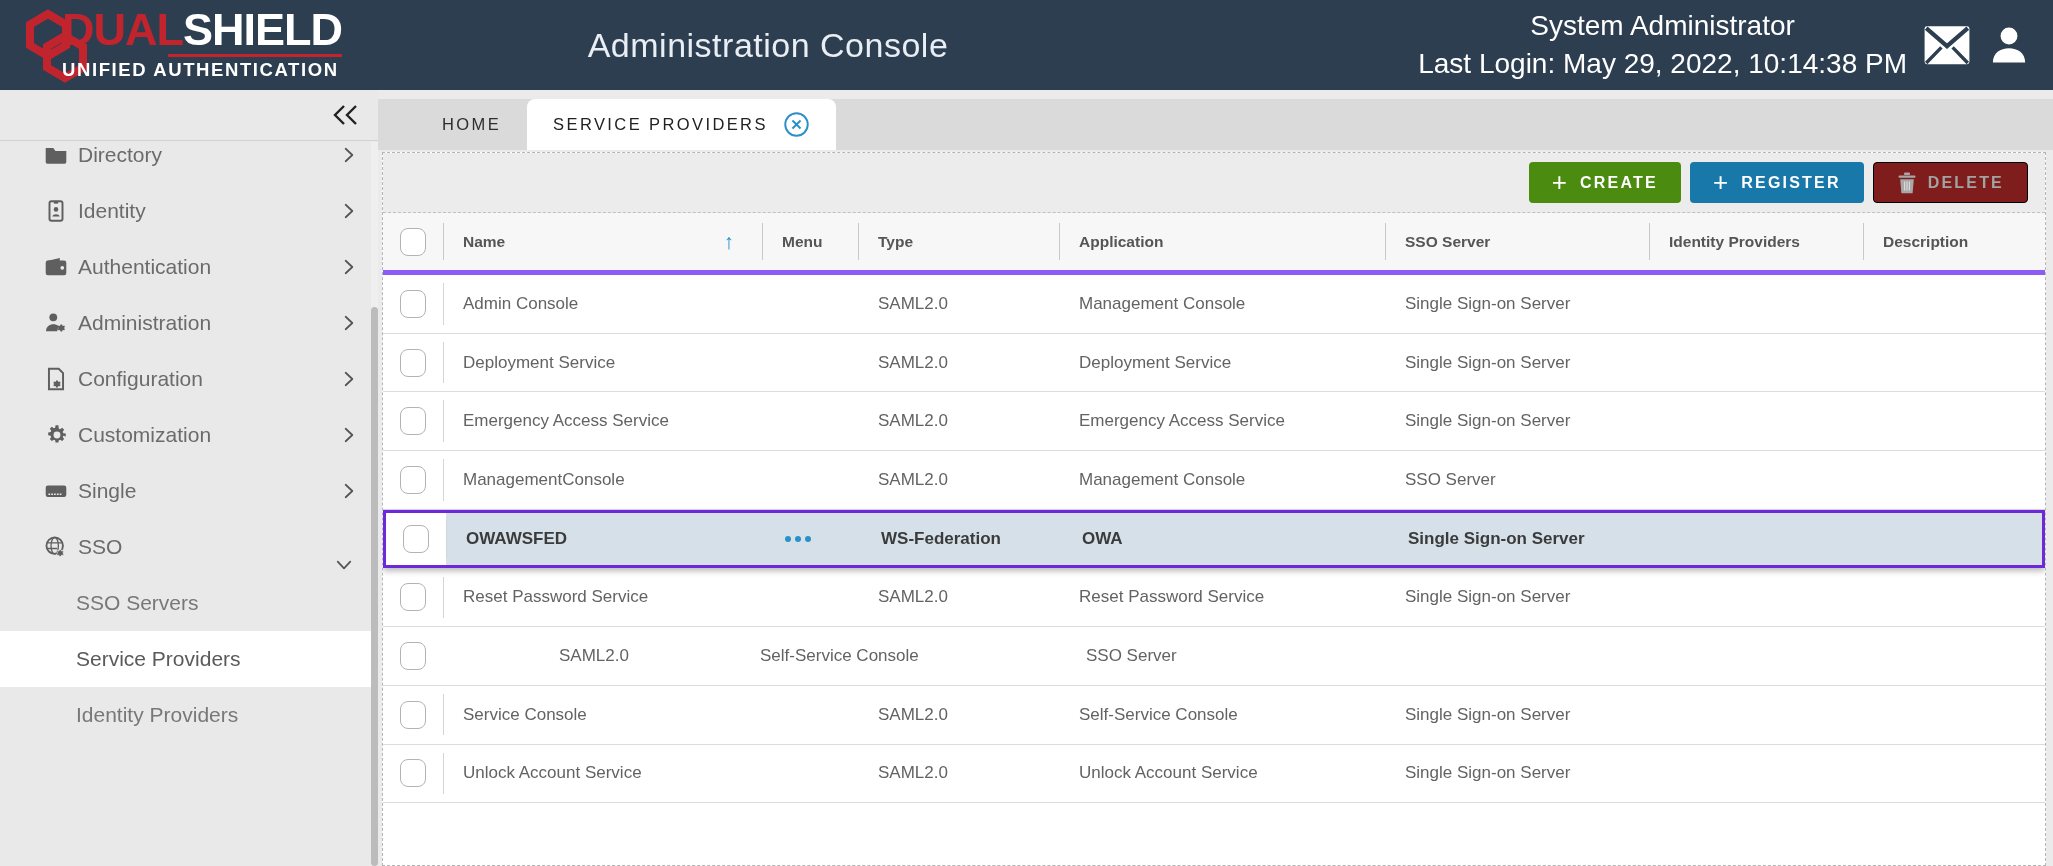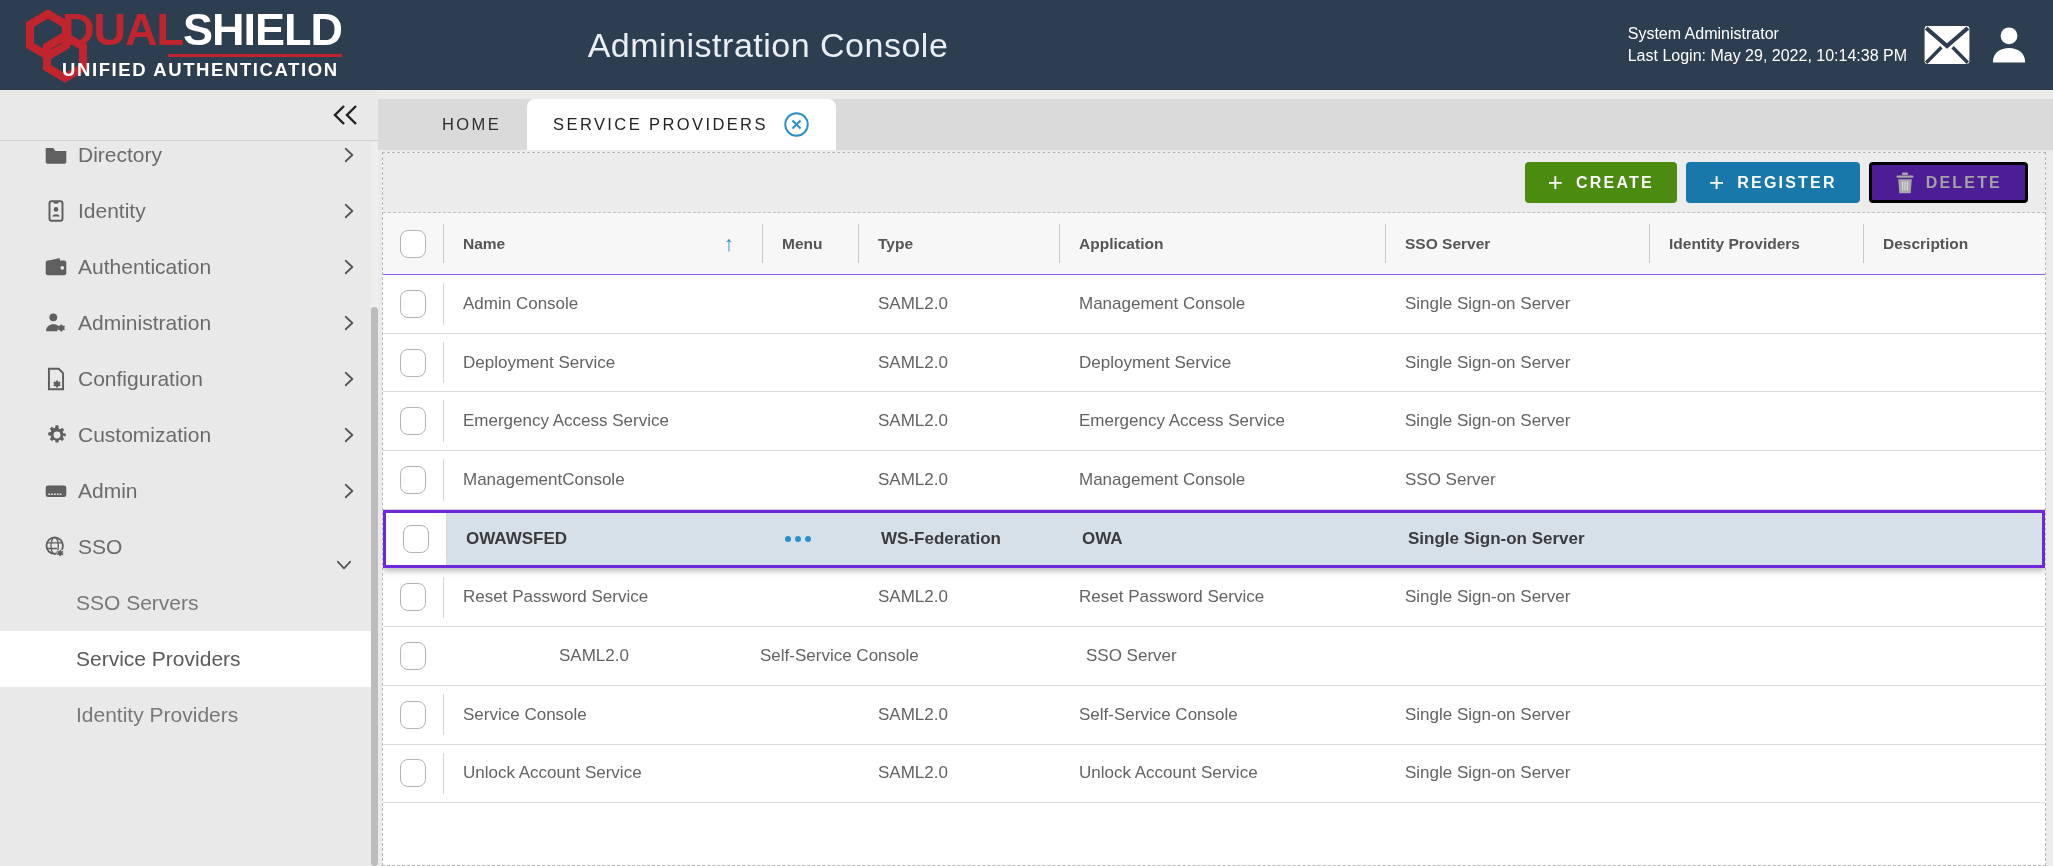--- a/index.html
+++ b/index.html
@@ -14,21 +14,21 @@
   .logo-text { margin-left:-30px; display:flex; flex-direction:column; }
   .brand { font-size:45px; font-weight:700; letter-spacing:-1px; line-height:1.02; white-space:nowrap; }
   .brand .red { color:#c2242e; }
   .brand .white { color:#ffffff; }
   .brand-rule { height:3px; background:#c2242e; margin:1px 0 2px 38%; }
   .tagline { color:#ffffff; font-weight:700; font-size:18.5px; letter-spacing:1.6px; white-space:nowrap; }
   .page-title { position:absolute; left:768px; top:50%; transform:translate(-50%,-50%);
                 font-size:34px; font-weight:300; color:#e8eef3; letter-spacing:.5px; white-space:nowrap; }
   .user-area { position:absolute; right:22px; top:50%; transform:translateY(-50%);
                display:flex; align-items:center; gap:16px; }
-  .user-text { text-align:left; color:#fff; font-size:16px; line-height:1.35;margin-left:32px; }
+  .user-text { text-align:center; color:#fff; font-size:28px; line-height:1.35;margin-left:32px; }
 
   
   .body { display:flex; height:776px; }
 
   
   .sidebar { width:378px; flex-shrink:0; background:#e9e9e9; position:relative; }
   .sidebar-top { height:51px; border-bottom:1px solid #d2d2d2; display:flex; align-items:center;
                  justify-content:flex-end; padding-right:16px; }
   .collapse-btn { cursor:pointer; display:flex; }
   .sidebar-menu { position:absolute; top:52px; left:0; right:7px; bottom:0; overflow:hidden; }
@@ -56,25 +56,25 @@
   .panel { position:absolute; left:4px; right:7px; top:62px; bottom:0;
            border:1px dashed #b5b5b5; background:#ffffff; display:flex; flex-direction:column; }
   .toolbar { height:60px; flex-shrink:0; background:#ececec; border-bottom:1px dashed #c0c0c0;
              display:flex; align-items:center; justify-content:flex-end; gap:9px; padding-right:17px; }
   .btn { height:41px; border:none; border-radius:4px; display:flex; align-items:center; gap:11px;
          padding:0 23px; font-family:inherit; font-size:16px; font-weight:600; letter-spacing:2.2px;
          color:#fff; cursor:pointer; }
   .btn .plus { font-size:26px; font-weight:300; line-height:0; margin-top:-2px; }
   .btn-create { background:#4b8c10; }
   .btn-register { background:#1878aa; }
-  .btn-delete { background:#4c1d95; border:3px solid #000000; color:#a3a3a3; cursor:default; }
+  .btn-delete { background:#7f1d1d; border:1px solid #000000; color:#a3a3a3; cursor:default; }
 
   
   .table { flex:1; display:flex; flex-direction:column; overflow:hidden; background:#fff; }
-  .thead { height:62px; flex-shrink:0; background:#f7f7f7; border-bottom:1px solid #8b5cf6; display:flex; }
+  .thead { height:62px; flex-shrink:0; background:#f7f7f7; border-bottom:5px solid #8b5cf6; display:flex; }
   .cell { display:flex; align-items:center; padding-left:20px; position:relative; overflow:hidden; }
   .cell-cb { justify-content:center; padding-left:0; flex-shrink:0; }
   .thead .cell { font-size:15.5px; font-weight:600; color:#555; }
   .thead .cell:not(.cell-cb)::before { content:''; position:absolute; left:0; top:18%; height:64%;
                                        width:1px; background:#c9c9c9; }
   .sort-arrow { margin-left:auto; margin-right:28px; color:#2a90c8; font-size:21px; font-weight:400; }
   .row { height:58.7px; flex-shrink:0; display:flex; border-bottom:1px solid #dcdcdc;
          font-size:17px; color:#636363; cursor:pointer; background:#fff; }
   .row .cell-name::before { content:''; position:absolute; left:0; top:14%; height:72%;
                             width:1px; background:#d5d5d5; }
@@ -221,21 +221,21 @@
               </svg>
             </span>
           </div>
           <div class="side-item">
             <span class="icon">
               <svg width="26" height="26" viewBox="0 0 24 24">
                 <rect x="2.5" y="7" width="19" height="10.5" rx="2" fill="currentColor"></rect>
                 <path d="M5 14.2h1.6v1.6H5z M7.6 14.2h1.6v1.6H7.6z M10.2 14.2h1.6v1.6h-1.6z M12.8 14.2h1.6v1.6h-1.6z M15.4 14.2h1.6v1.6h-1.6z" fill="#e9e9e9"></path>
               </svg>
             </span>
-            <span class="lbl">Admin</span>
+            <span class="lbl">Single</span>
             <span class="chev ">
               <svg width="20" height="20" viewBox="0 0 24 24">
                 <path d="M8 4.5 L16 12 L8 19.5" fill="none" stroke="#555" stroke-width="2.1" stroke-linecap="round" stroke-linejoin="round"></path>
               </svg>
             </span>
           </div>
           <div class="side-item">
             <span class="icon">
               <svg width="26" height="26" viewBox="0 0 24 24">
                 <circle cx="10.8" cy="10.8" r="7.6" fill="none" stroke="currentColor" stroke-width="1.7"></circle>

